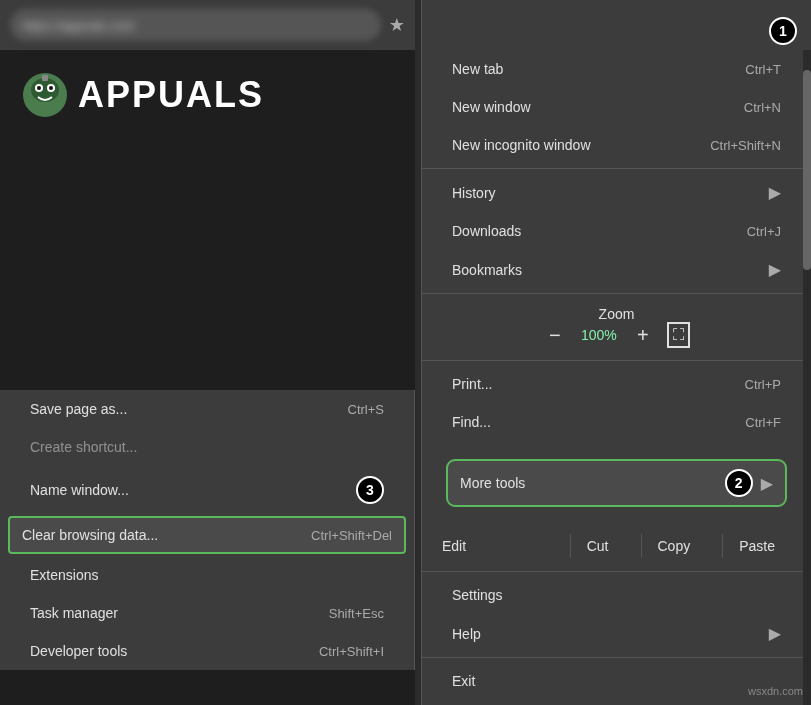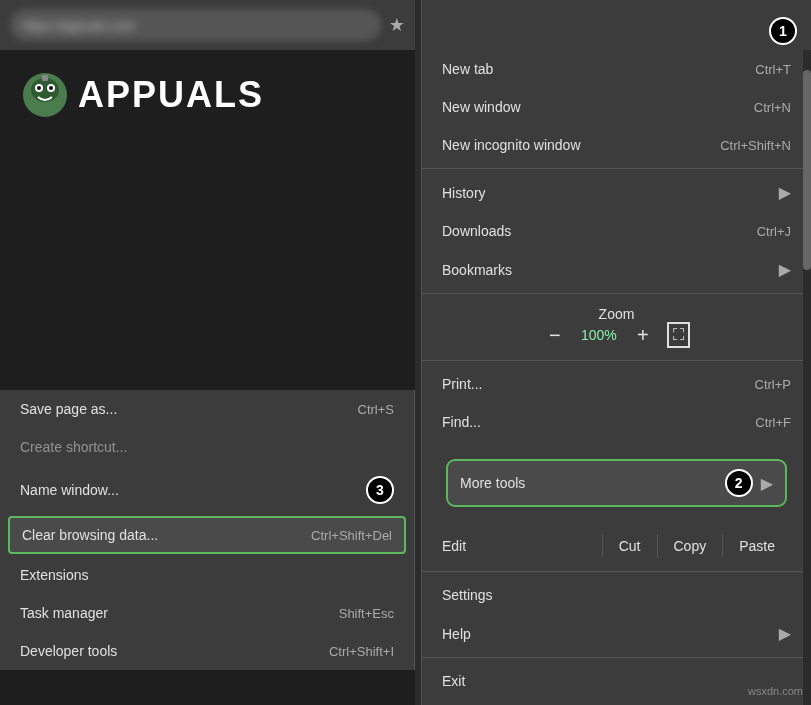--- a/index.html
+++ b/index.html
@@ -123,21 +123,21 @@
       height: 705px;
       background: #3c3c3c;
       border-left: 1px solid #555;
       overflow: hidden;
     }
 
     .menu-item {
       display: flex;
       align-items: center;
       justify-content: space-between;
-      padding: 10px 20px;
+      padding: 10px 30px;
       color: #e0e0e0;
       cursor: pointer;
       min-height: 38px;
     }
 
     .menu-item.highlighted {
       background: #4a4a4a;
       border: 2px solid #5cb85c;
       border-radius: 4px;
       margin: 2px 8px;
@@ -210,21 +210,21 @@
       border: 2px solid #e0e0e0;
       padding: 2px 4px;
     }
 
     
     .edit-row {
       display: flex;
       align-items: center;
       padding: 8px 20px;
       color: #e0e0e0;
-      gap: 0;
+      gap: 16px;
       min-height: 42px;
     }
 
     .edit-label {
       font-size: 14px;
       color: #e0e0e0;
       flex: 1;
     }
 
     .edit-btn {

